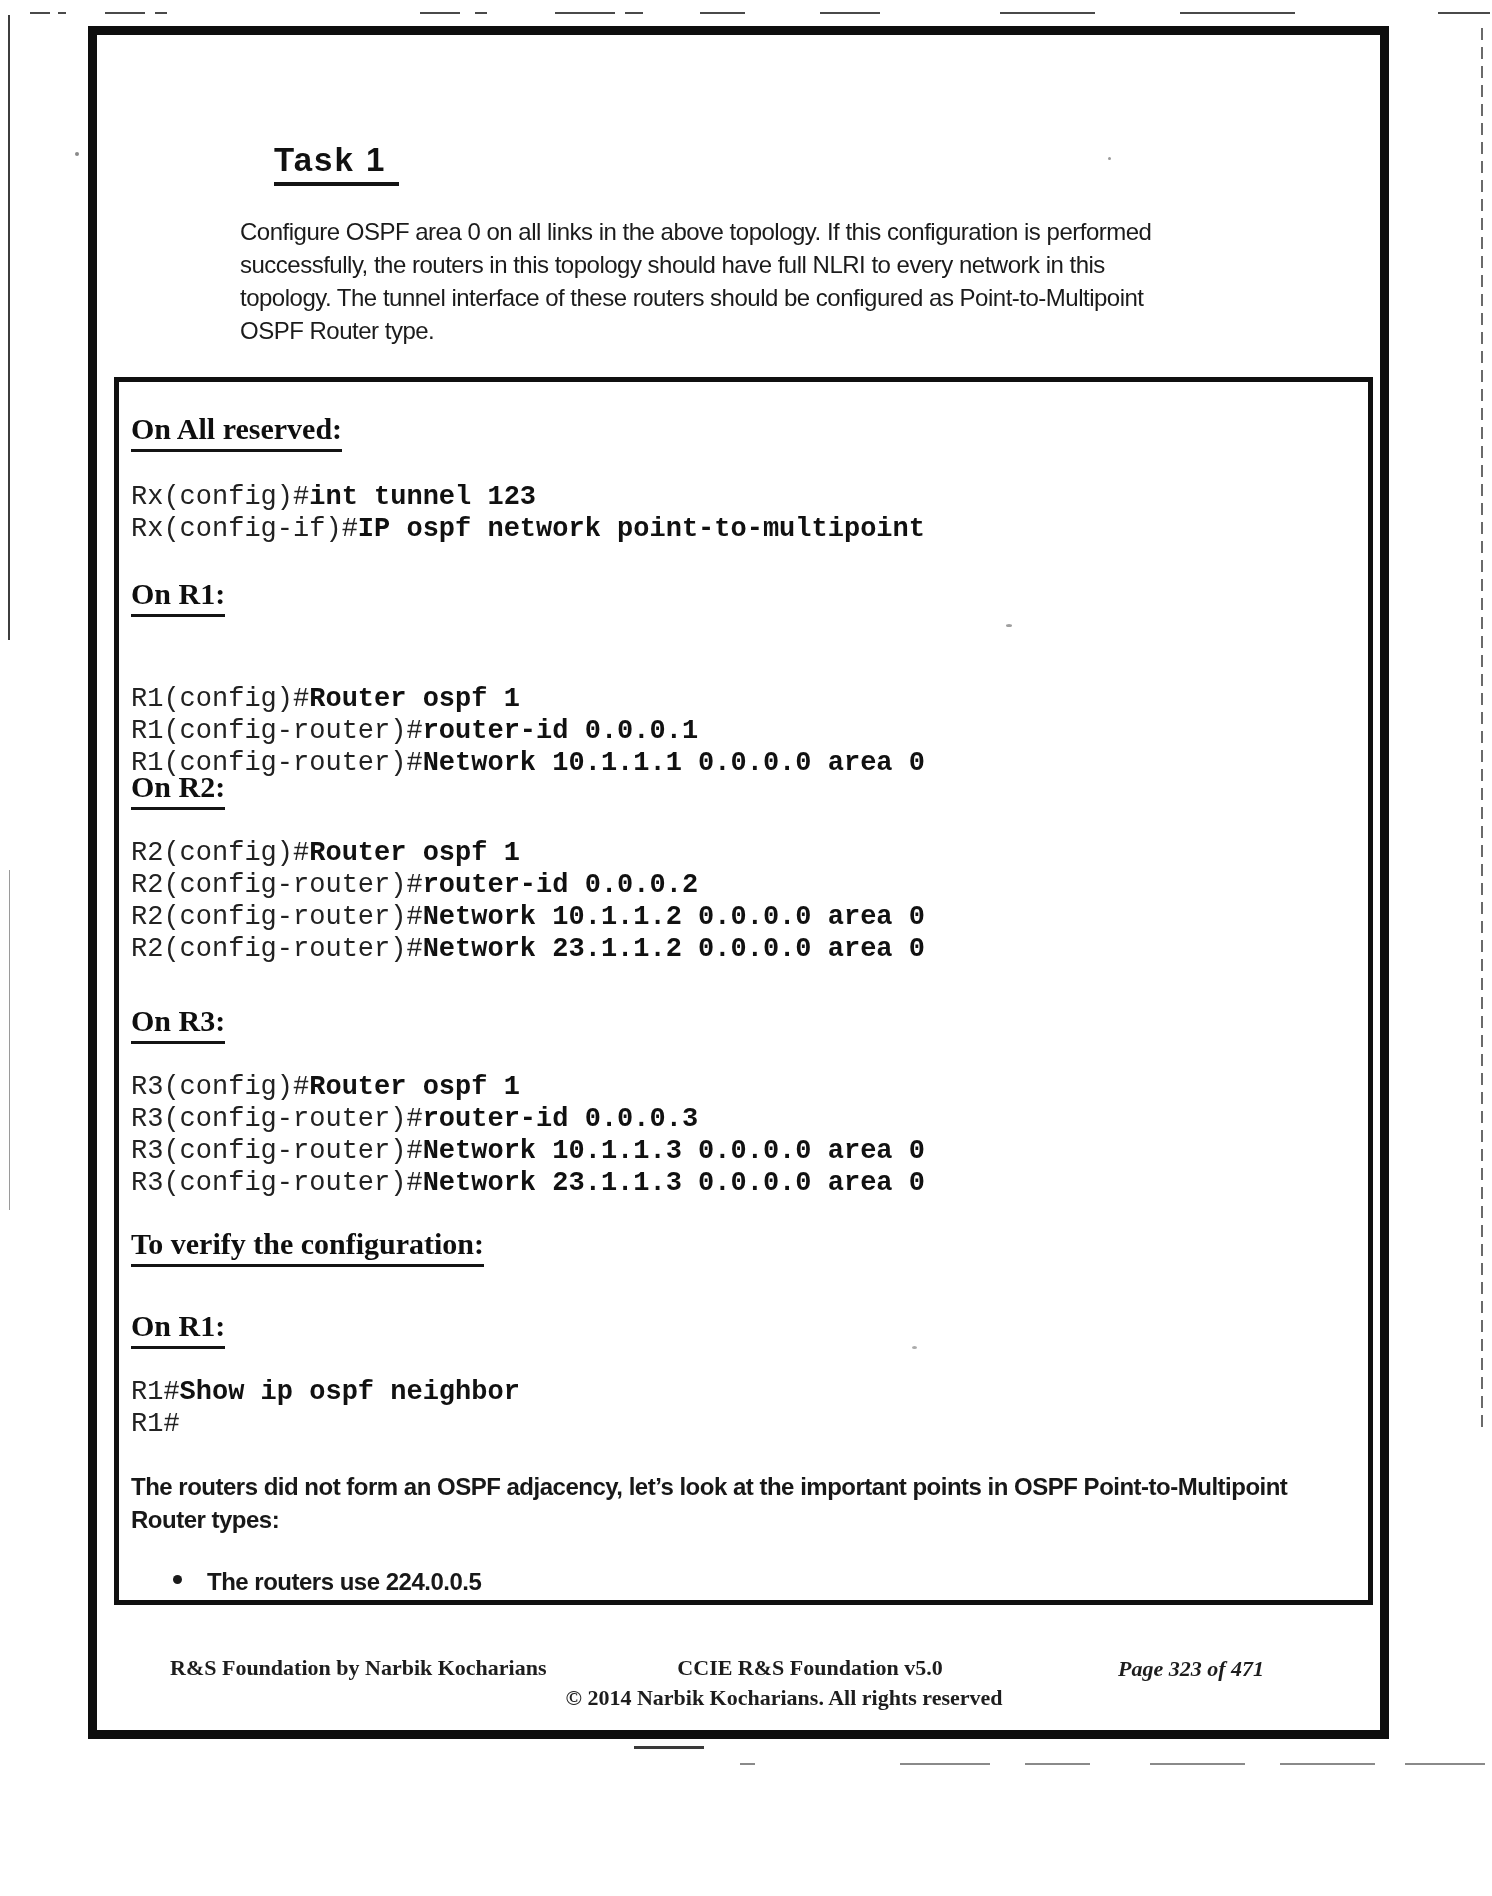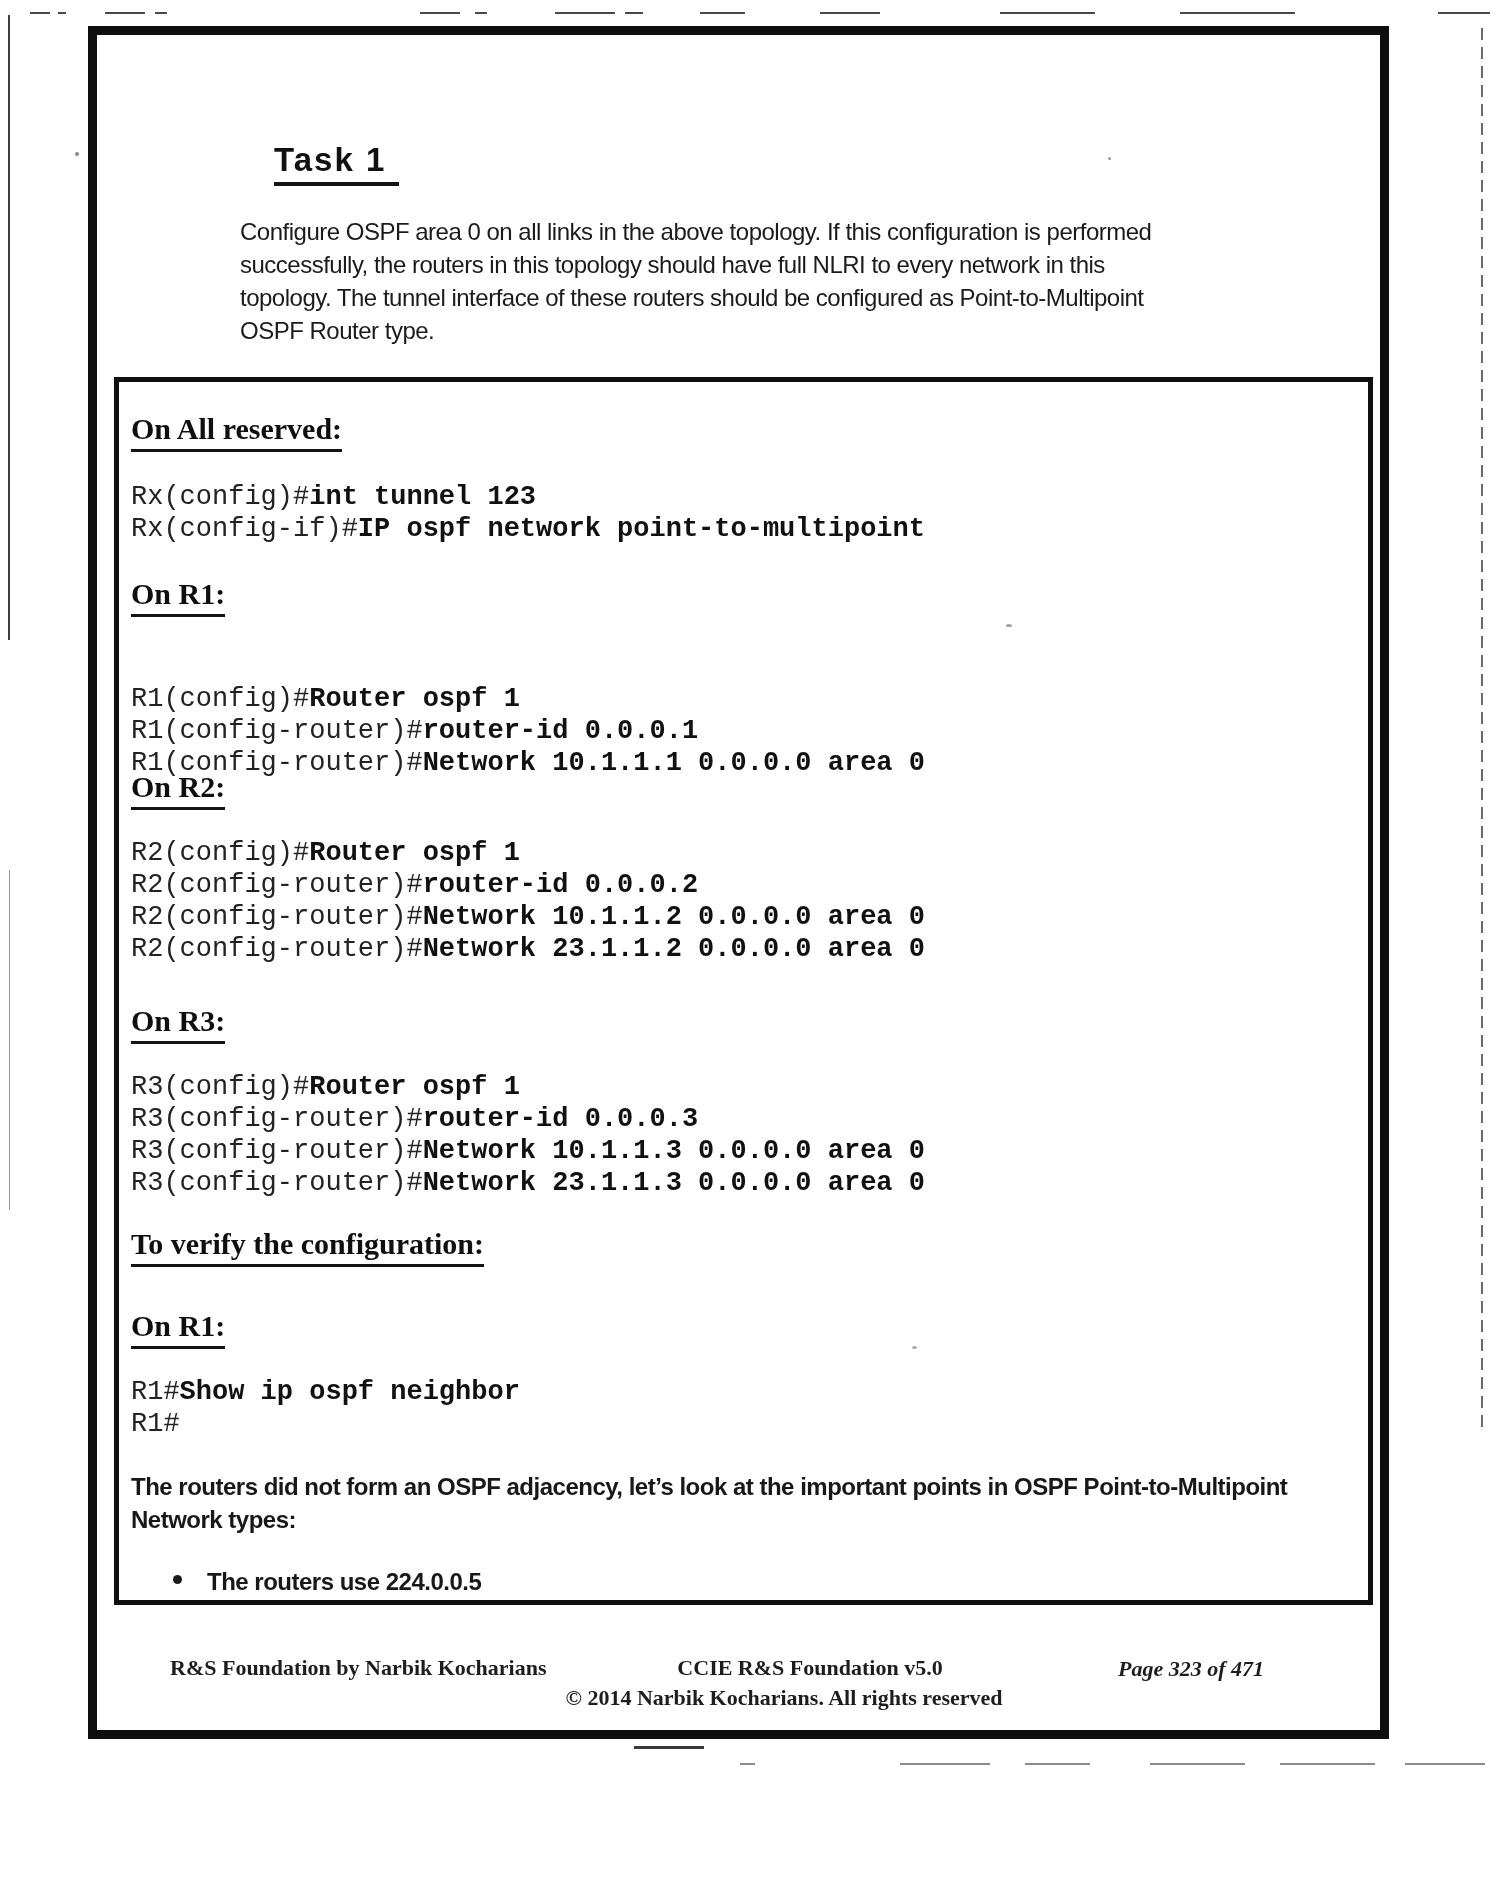--- a/index.html
+++ b/index.html
@@ -161,21 +161,21 @@
   <div class="abs sec-h" style="left:12px;top:926px;">
     <span class="u">On R1:</span>
   </div>
   <div class="abs cli" style="left:12px;top:994px;">
     <div><span class="prompt">R1#</span><span class="cmd">Show ip ospf neighbor</span></div>
     <div><span class="prompt">R1#</span><span class="cmd"></span></div>
   </div>
 
   <div class="abs note" style="left:12px;top:1088px;">
     <div>The routers did not form an OSPF adjacency, let’s look at the important points in OSPF Point-to-Multipoint</div>
-    <div>Network types:</div>
+    <div>Router types:</div>
   </div>
 
   <div class="abs bullet-row" style="left:0;top:1185px;width:1200px;height:30px;">
     <span class="bullet-dot"></span>
     <span class="bullet-text">The routers use 224.0.0.5</span>
   </div>
 </div>
 
 <div class="abs footer-item footer-left">R&amp;S Foundation by Narbik Kocharians</div>
 <div class="abs footer-center-wrap">

